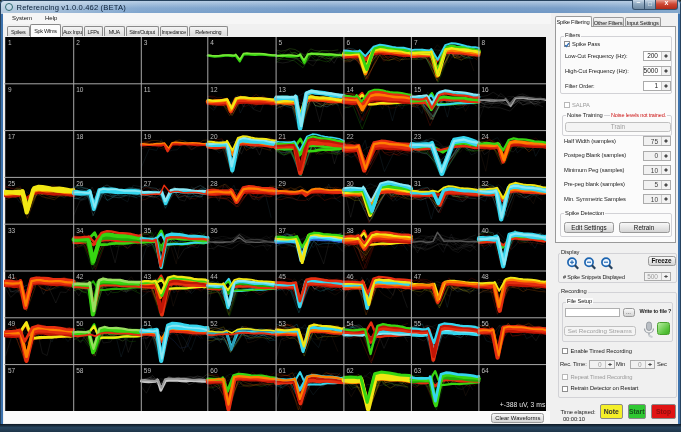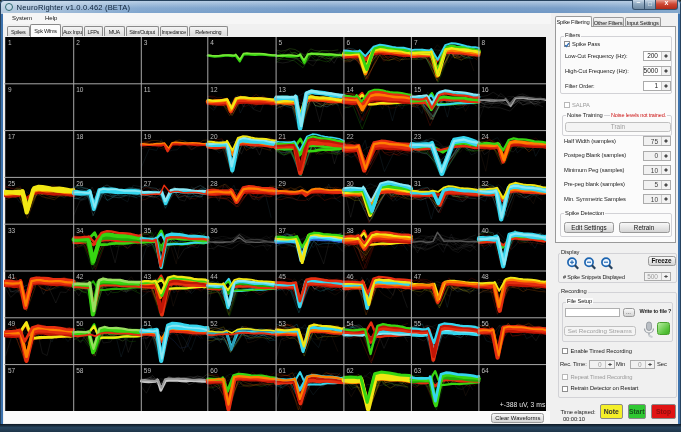--- a/index.html
+++ b/index.html
@@ -38,21 +38,21 @@
 .btn{position:absolute;background:linear-gradient(#f8f8f8,#e3e3e3 60%,#d4d4d4);border:1px solid #999;border-radius:2.5px;text-align:center;color:#111;display:flex;align-items:center;justify-content:center;white-space:nowrap;overflow:hidden}
 .btn.dis{color:#9e9e9e;background:#f4f4f4;border-color:#c0c0c0}
 .cl{font:6.5px "Liberation Sans",sans-serif;fill:#bdbdbd;stroke:none}
 .sc{font:6.8px "Liberation Sans",sans-serif;fill:#e8e8e8;stroke:none}
 #bottombar{position:absolute;left:0;top:423.5px;width:681px;height:8.5px;background:linear-gradient(#0d1722,#27445e 45%,#1d3448)}
 .cbtn{position:absolute;border:1px solid #8a8a8a;border-radius:2px;font-size:6.8px;display:flex;align-items:center;justify-content:center;font-weight:bold;white-space:nowrap;overflow:hidden}
 </style></head><body>
 <div id="frame"></div>
 <div id="tbar"></div>
 <div id="appico"></div>
-<div id="titletxt">NeuroRighter v1.0.0.462 (BETA)</div>
+<div id="titletxt">Referencing v1.0.0.462 (BETA)</div>
 <div id="bmin" class="capbtn">
     <span style="top:-2px">–</span>
   </div>
 <div id="bmax" class="capbtn">
     <span style="font-size:6px;top:0.5px">□</span>
   </div>
 <div id="bclose" class="capbtn">
     <span>x</span>
   </div>
 <div id="client">

